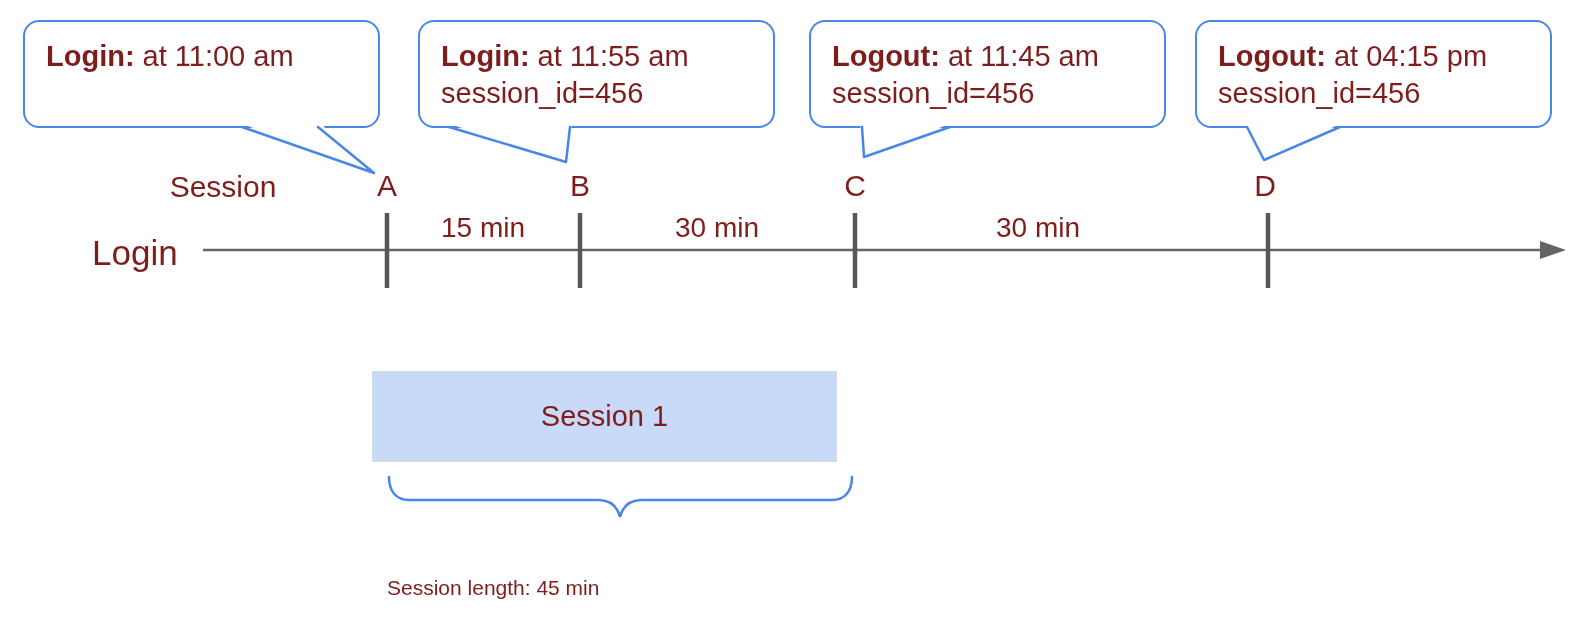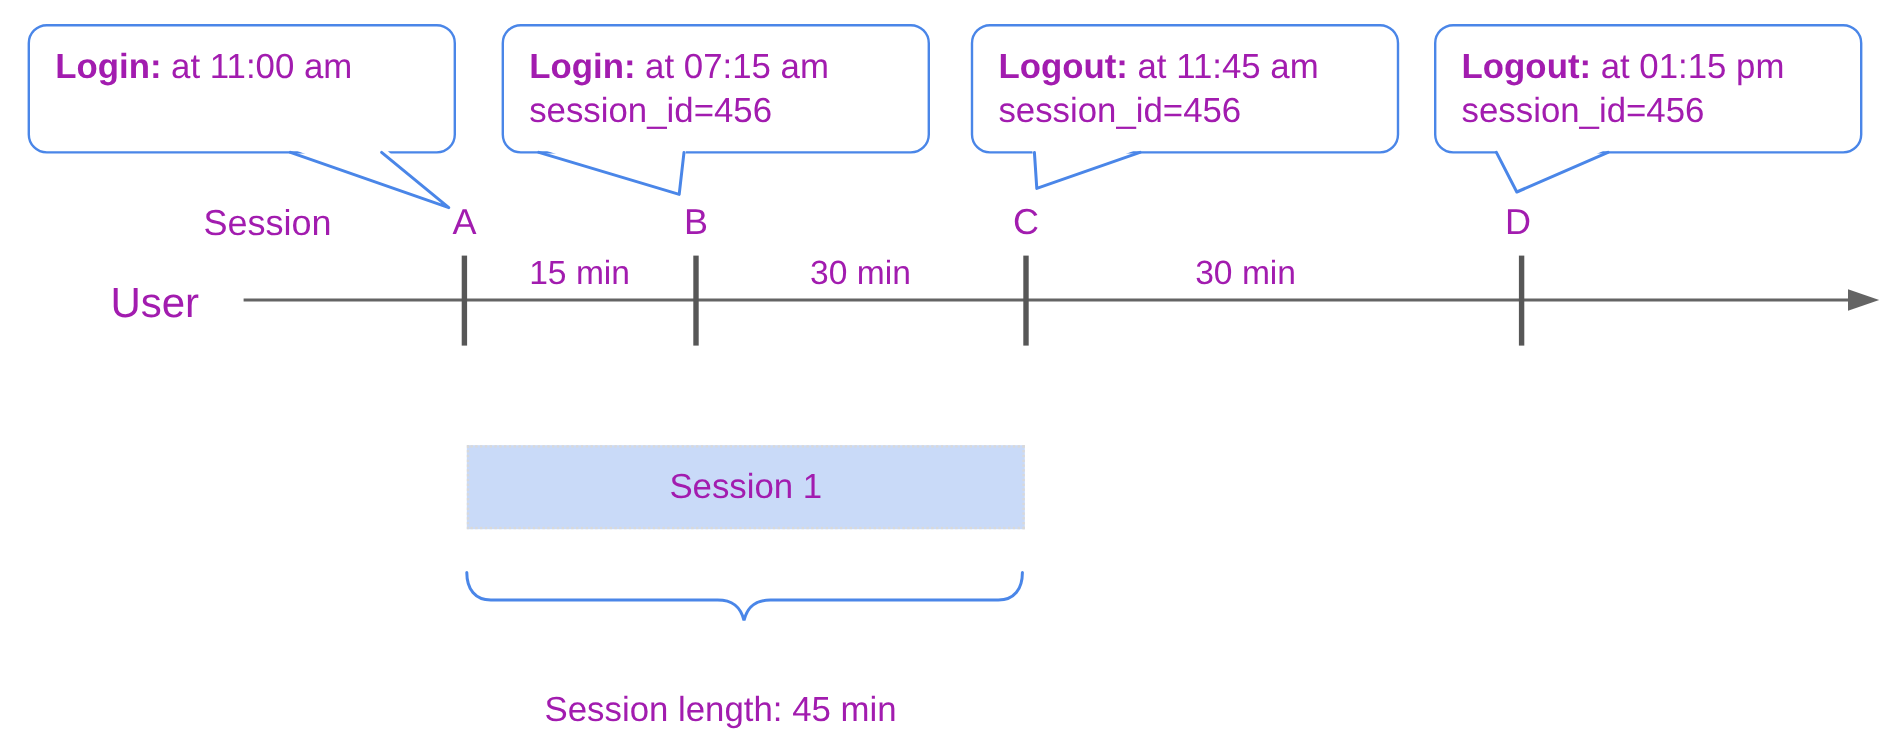--- a/index.html
+++ b/index.html
@@ -2,21 +2,21 @@
 <html style="--accent-blue: #4a86e8; --session-fill: #c9daf8; --session-border: #d9d9d9; --timeline-gray: #646464; --tick-gray: #575757; --text: #000000;"><head>
 <meta charset="utf-8">
 <style>
   html, body { margin: 0; padding: 0; background: #ffffff; }
   .canvas {
     position: relative;
     width: 1574px;
     height: 630px;
     background: #ffffff;
     font-family: "Liberation Sans", "DejaVu Sans", sans-serif;
-    color: #a21caf;
+    color: #7f1d1d;
     overflow: hidden;
   }
   
   .bubble {
     position: absolute;
     top: 20px;
     height: 108px;
     width: 357px;
     box-sizing: border-box;
     border: 2.5px solid var(--accent-blue, #4a86e8);
@@ -31,34 +31,33 @@
   .bubble .rest { margin-left: 8px; }
   
   .lbl { position: absolute; white-space: nowrap; }
   .events-lbl { left: 223px; top: 170px; font-size: 30px; transform: translateX(-50%); }
   .user-lbl   { left: 92px;  top: 233px; font-size: 35px; }
   .marker     { top: 169px;  font-size: 30px; transform: translateX(-50%); }
   .interval   { top: 212px;  font-size: 28px; transform: translateX(-50%); }
   
   .session-box {
     position: absolute;
-    left: 389px; top: 371px;
-    width: 465px; height: 70px;
+    left: 372px; top: 371px;
+    width: 465px; height: 91px;
     box-sizing: border-box;
     background: var(--session-fill, #c9daf8);
     border: 2px dotted var(--session-border, #d9d9d9);
     display: flex; align-items: center; justify-content: center;
     font-size: 29px;
   }
   .session-length {
     position: absolute;
-    left: 368px; top: 576px;
+    left: 387px; top: 576px;
     width: 465px;
-    text-align: center;
-    font-size: 29px;
+    font-size: 21px;
   }
   
   .overlay { position: absolute; left: 0; top: 0; pointer-events: none; }
   .tail-fill  { fill: #ffffff; stroke: none; }
   .tail-edge  { fill: none; stroke: var(--accent-blue, #4a86e8); stroke-width: 2.5;
                 stroke-linejoin: round; stroke-linecap: round; }
   .axis-line  { stroke: var(--timeline-gray, #646464); stroke-width: 2.5; }
   .arrowhead  { fill: var(--timeline-gray, #646464); }
   .tick       { stroke: var(--tick-gray, #575757); stroke-width: 4.5; }
   .brace      { fill: none; stroke: var(--accent-blue, #4a86e8); stroke-width: 2.5;
@@ -66,34 +65,34 @@
 </style>
 </head>
 <body>
 
 <div class="canvas">
 
   <div class="bubble" style="left:23px">
     <div><span class="prefix">Login:</span><span class="rest">at 11:00 am</span></div>
   </div>
   <div class="bubble" style="left:418px">
-    <div><span class="prefix">Login:</span><span class="rest">at 07:15 am</span></div>
+    <div><span class="prefix">Login:</span><span class="rest">at 11:55 am</span></div>
     <div>session_id=456</div>
   </div>
   <div class="bubble" style="left:809px">
     <div><span class="prefix">Logout:</span><span class="rest">at 11:45 am</span></div>
     <div>session_id=456</div>
   </div>
   <div class="bubble" style="left:1195px">
-    <div><span class="prefix">Logout:</span><span class="rest">at 01:15 pm</span></div>
+    <div><span class="prefix">Logout:</span><span class="rest">at 04:15 pm</span></div>
     <div>session_id=456</div>
   </div>
 
   <div class="lbl events-lbl">Session</div>
-  <div class="lbl user-lbl">User</div>
+  <div class="lbl user-lbl">Login</div>
 
   <div class="lbl marker" style="left:387px">A</div>
   <div class="lbl marker" style="left:580px">B</div>
   <div class="lbl marker" style="left:855px">C</div>
   <div class="lbl marker" style="left:1265px">D</div>
 
   <div class="lbl interval" style="left:483px">15 min</div>
   <div class="lbl interval" style="left:717px">30 min</div>
   <div class="lbl interval" style="left:1038px">30 min</div>
 

